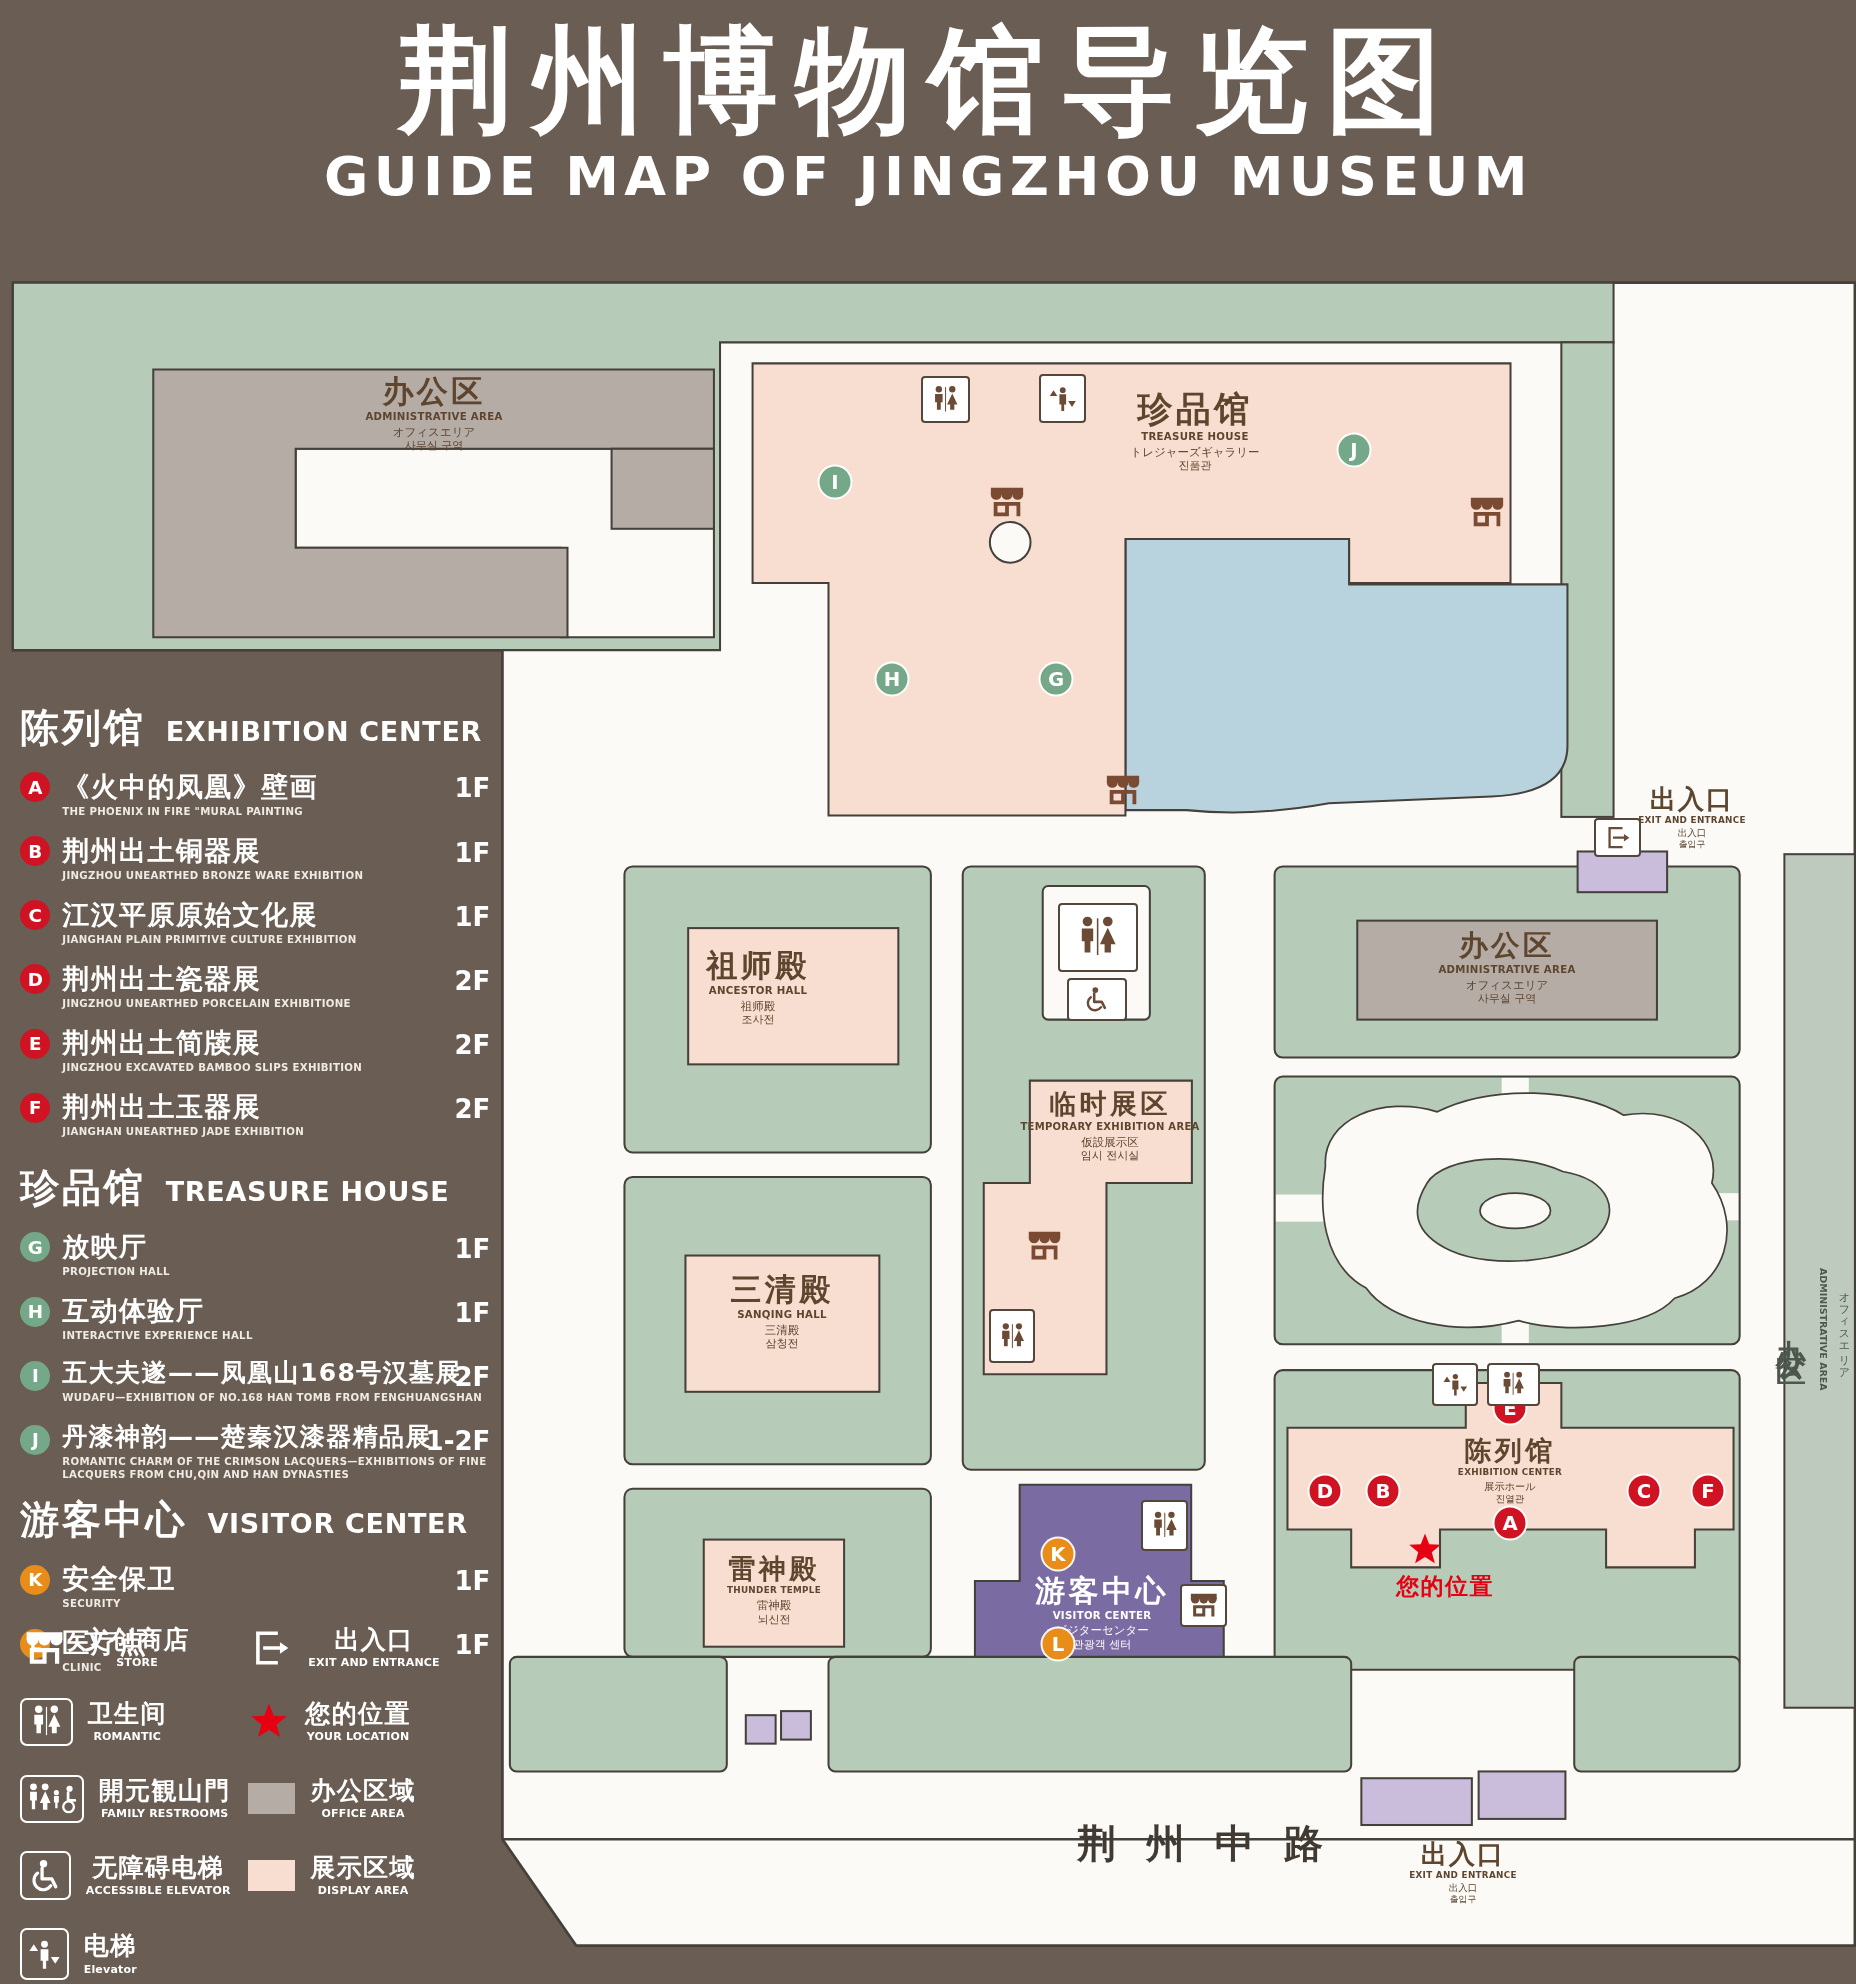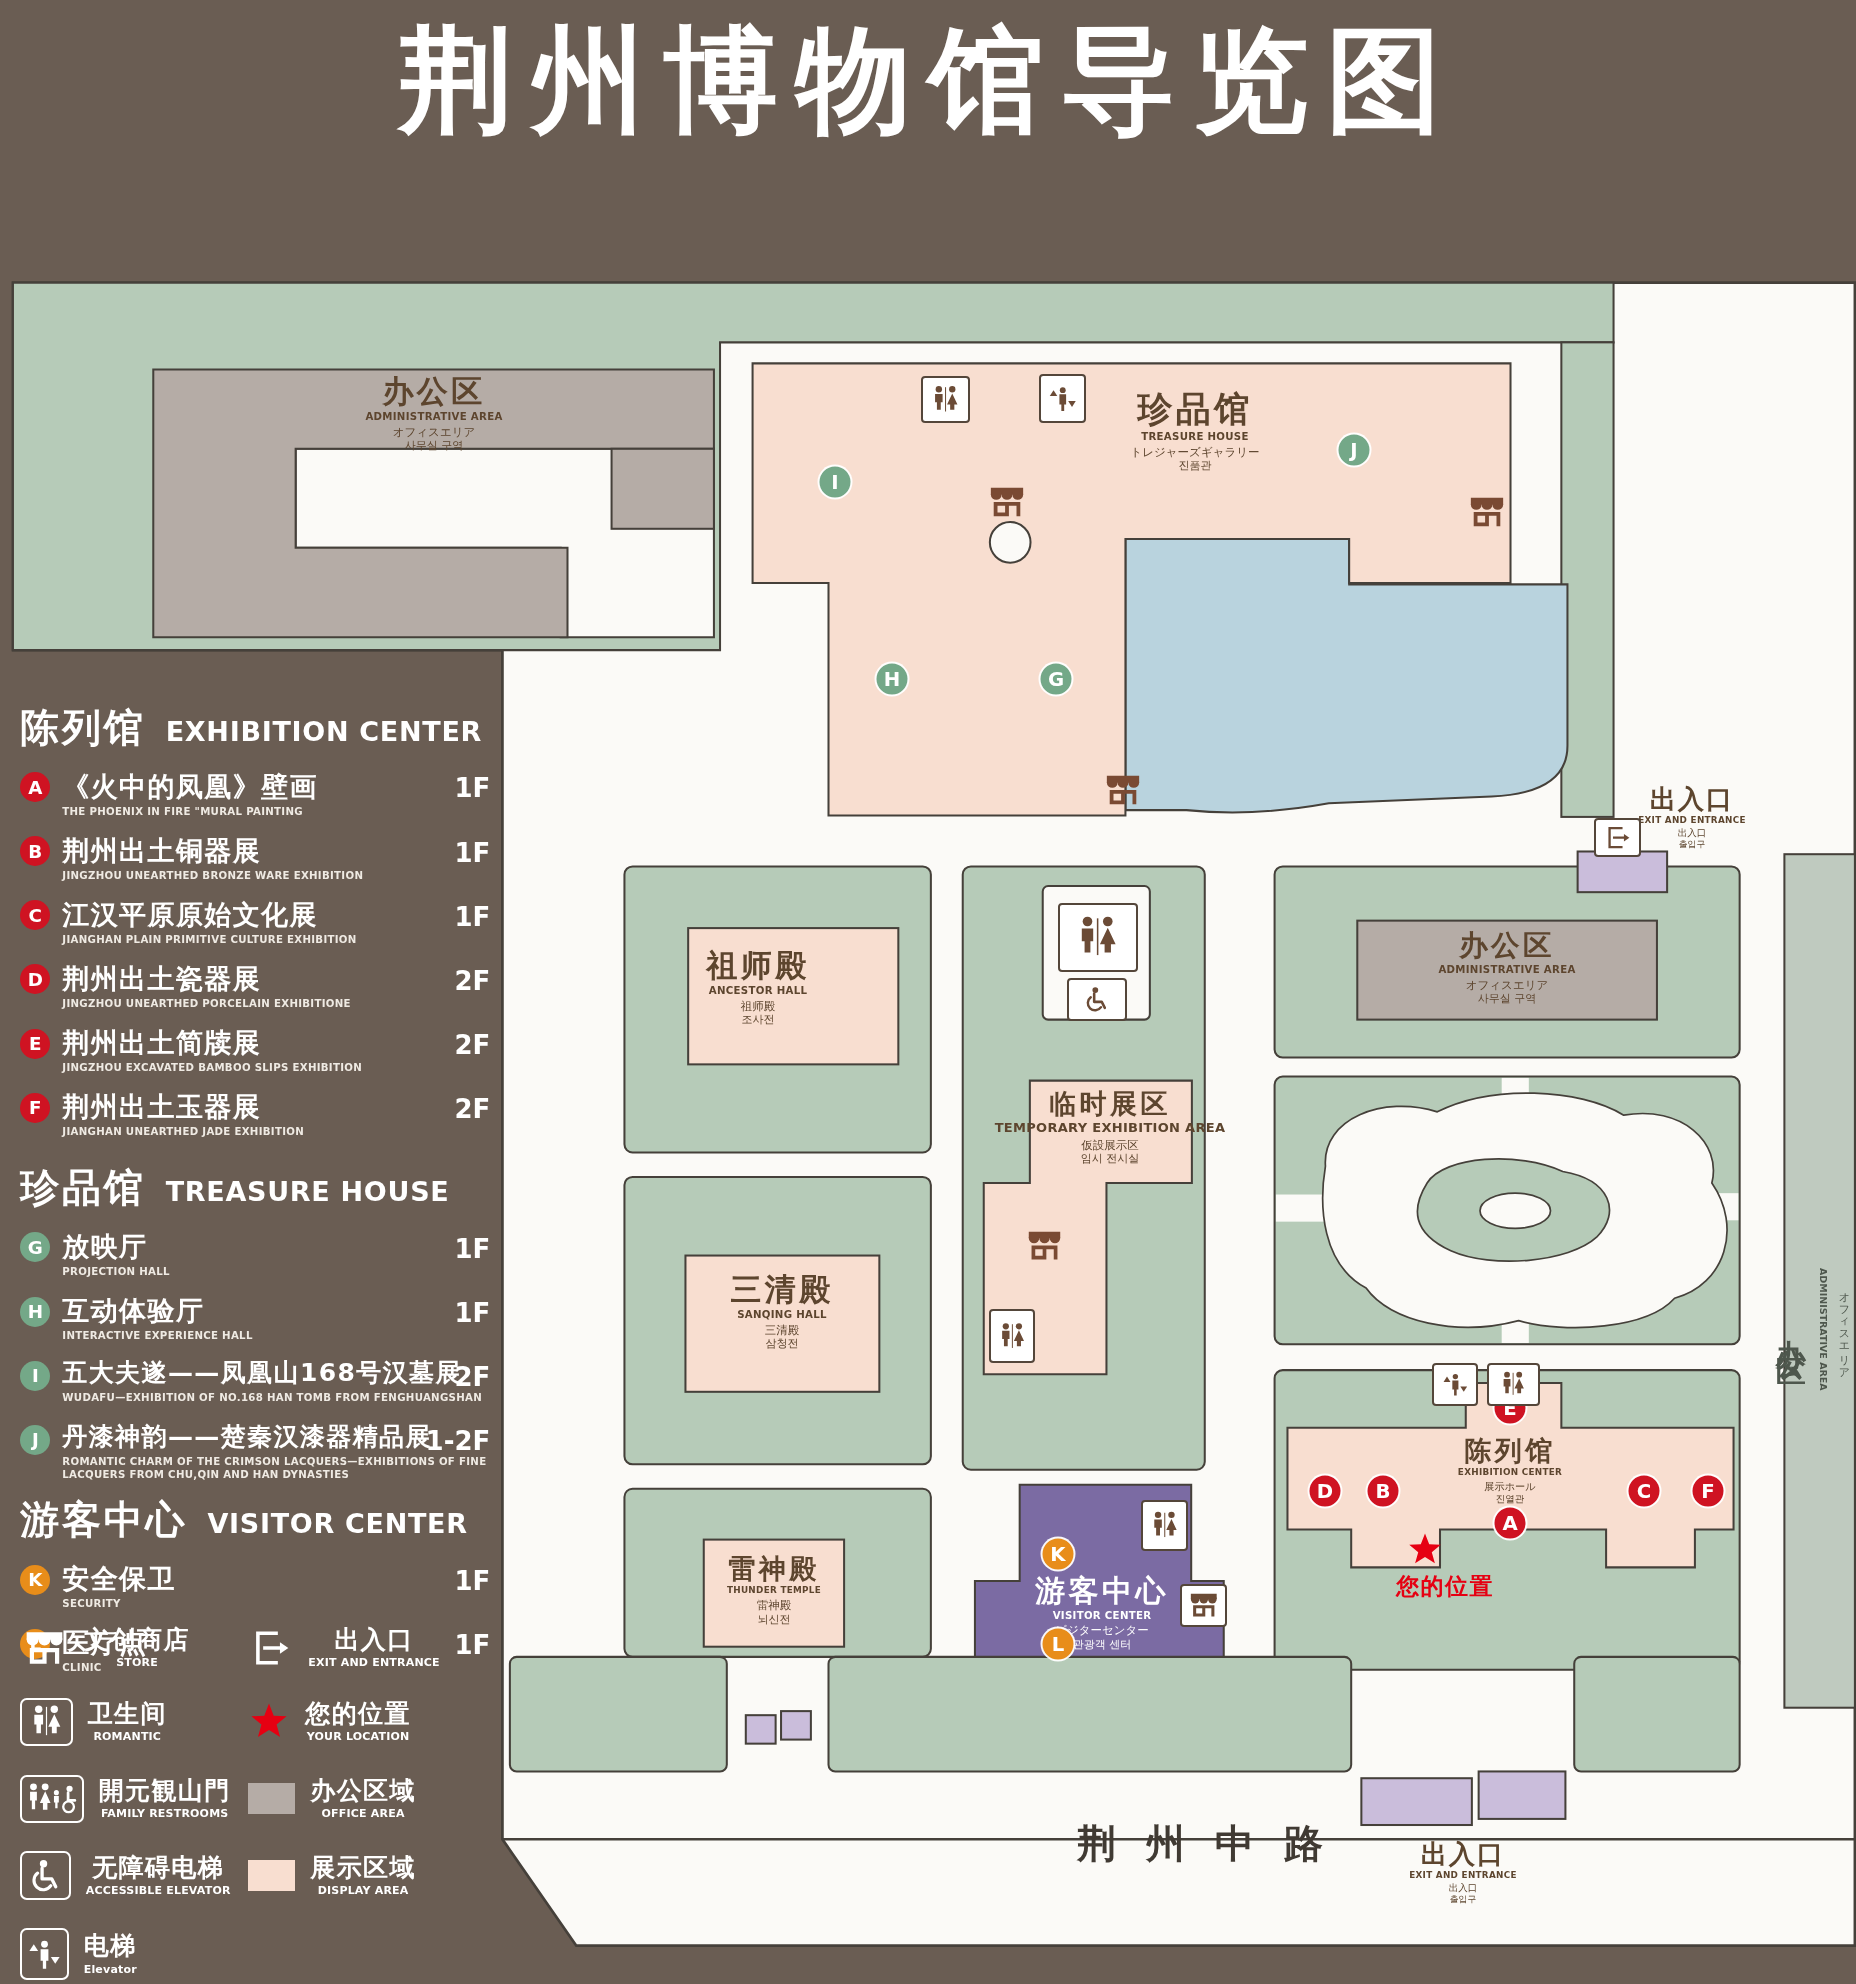--- a/index.html
+++ b/index.html
@@ -123,20 +123,21 @@
         <path d="M13,20 H31" fill="none" stroke="currentColor" stroke-width="3.4"></path>
         <polygon points="37,20 29,14.5 29,25.5" fill="currentColor"></polygon>
       </symbol>
       <symbol id="sym-star" viewBox="0 0 40 40">
         <polygon points="20,2.5 24.6,14.3 37.2,14.9 27.4,22.9 30.8,35.1 20,28.2 9.2,35.1 12.6,22.9 2.8,14.9 15.4,14.3" fill="currentColor"></polygon>
       </symbol>
     </defs>
   </svg>
 
   <div class="page-title">荆州博物馆导览图</div>
+  <div class="page-subtitle">GUIDE MAP OF JINGZHOU MUSEUM</div>
 
   <svg id="map-svg" width="1857" height="1985" viewBox="0 0 2739 2928">
 
     <path d="M19,417 L2736,417 L2736,2870 L850,2870 L741,2713 L741,959 L19,959 Z" fill="#fbfaf7" stroke="#45403a" stroke-width="4"></path>
 
     <g fill="#b6cbb8" stroke="#45403a" stroke-width="3">
       <path d="M19,417 L2380,417 L2380,505 L1062,505 L1062,959 L19,959 Z"></path>
       <rect x="2303" y="505" width="77" height="700"></rect>
       <rect x="921" y="1278" width="452" height="422" rx="12"></rect>
       <rect x="921" y="1736" width="452" height="424" rx="12"></rect>
@@ -218,21 +219,21 @@
 
   <div class="map-label" style="left:758px;top:948px;width:244px">
     <span class="ml-zh">祖师殿</span>
     <span class="ml-en">ANCESTOR HALL</span>
     <span class="ml-ja">祖师殿</span>
     <span class="ml-kr">조사전</span>
   </div>
 
   <div class="map-label" style="left:1110px;top:1089px;width:285px">
     <span class="ml-zh" style="font-size:27px">临时展区</span>
-    <span class="ml-en" style="font-size:13px">TEMPORARY EXHIBITION AREA</span>
+    <span class="ml-en" style="font-size:10px">TEMPORARY EXHIBITION AREA</span>
     <span class="ml-ja">仮設展示区</span>
     <span class="ml-kr">임시 전시실</span>
   </div>
 
   <div class="map-label" style="left:1507px;top:930px;width:285px">
     <span class="ml-zh" style="font-size:28.5px">办公区</span>
     <span class="ml-en">ADMINISTRATIVE AREA</span>
     <span class="ml-ja">オフィスエリア</span>
     <span class="ml-kr">사무실 구역</span>
   </div>

